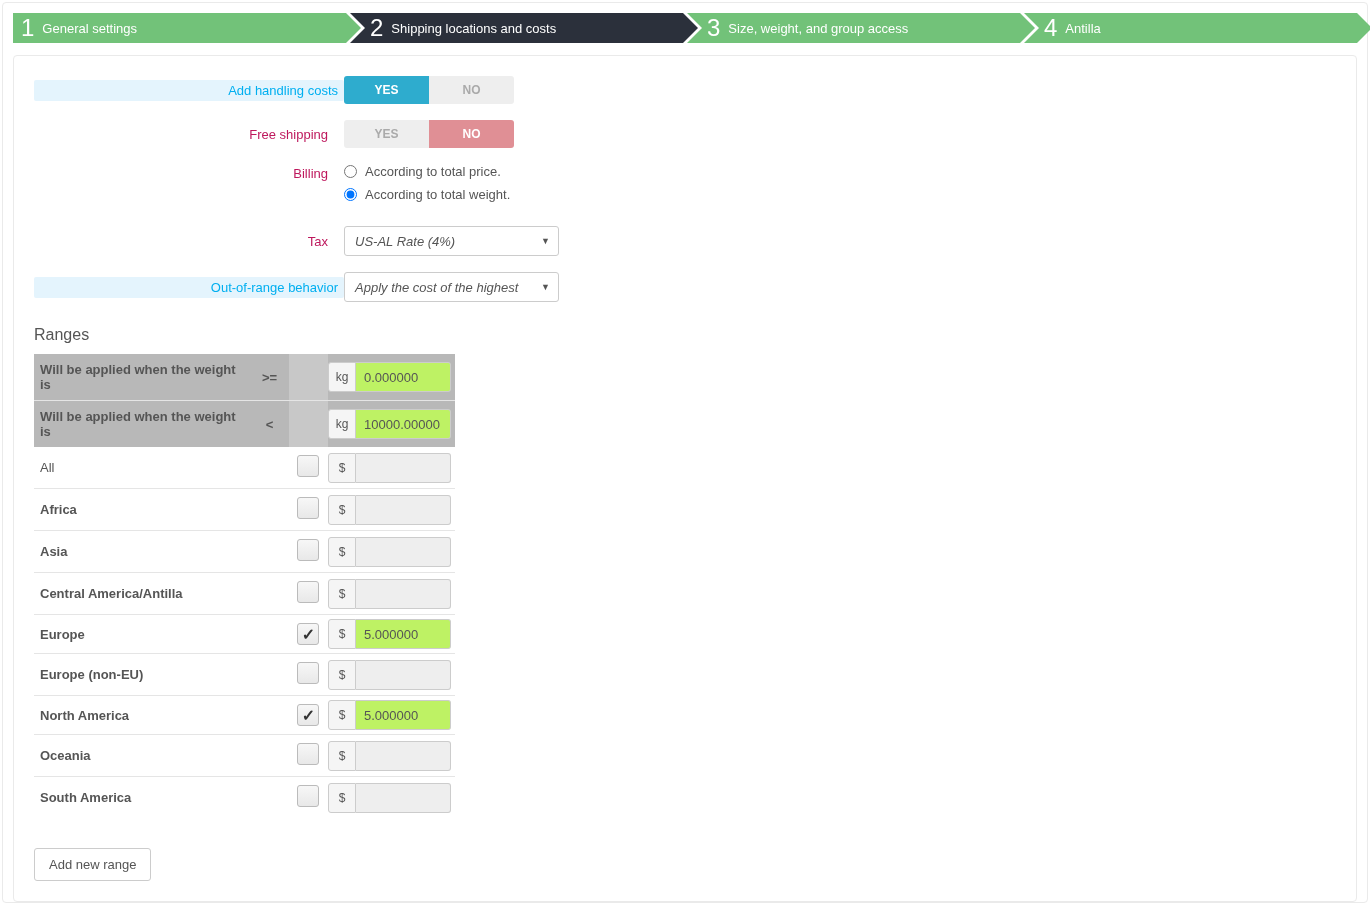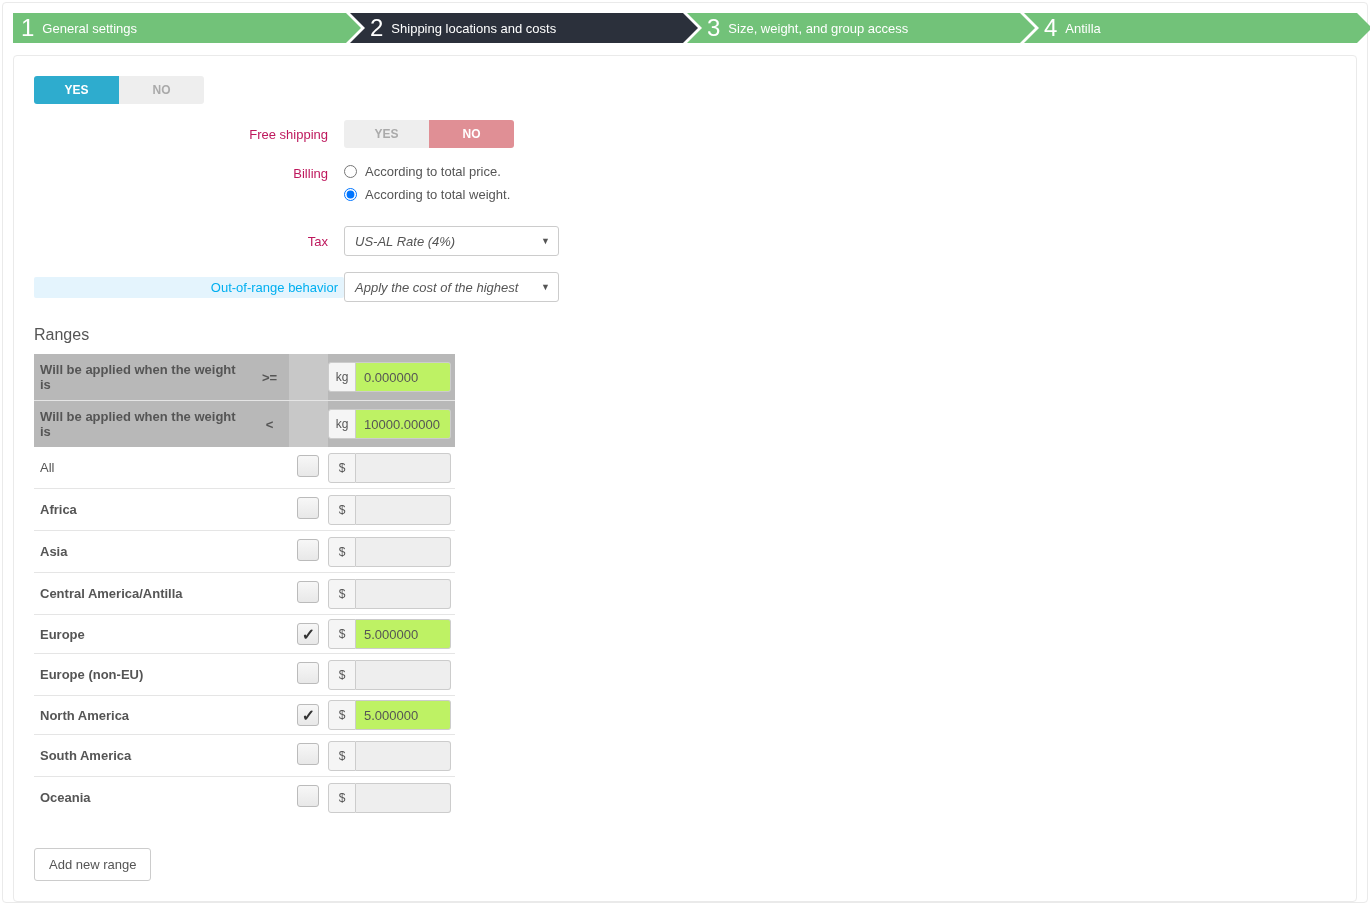--- a/index.html
+++ b/index.html
@@ -91,20 +91,21 @@
       </div>
       <div class="step green">
         <span class="step-num">4</span>
         <span class="step-label">Antilla</span>
       </div>
     </div>
 
   <div class="panel">
 
     <div class="form-row">
+      <div class="label-wrap"><span class="form-label hl">Add handling costs</span></div>
       <div class="form-control">
         <div class="toggle">
           <div class="toggle-btn on-active">YES</div>
           <div class="toggle-btn off-inactive">NO</div>
         </div>
       </div>
     </div>
 
     <div class="form-row">
       <div class="form-label">Free shipping</div>
@@ -247,32 +248,32 @@
             <td class="op-cell"></td>
             <td class="check-cell"><span class="chk checked"></span></td>
             <td colspan="2" style="padding:4px 4px 4px 0;">
               <div class="grp">
                 <div class="unit">$</div>
                 <input type="text" value="5.000000" style="">
               </div>
             </td>
           </tr>
           <tr class="region-row">
+            <td class="label-cell">Oceania</td>
+            <td class="op-cell"></td>
+            <td class="check-cell"><span class="chk"></span></td>
+            <td colspan="2" style="padding:4px 4px 4px 0;">
+              <div class="grp">
+                <div class="unit">$</div>
+                <input type="text" disabled="" value="" style="">
+              </div>
+            </td>
+          </tr>
+          <tr class="region-row">
             <td class="label-cell">South America</td>
-            <td class="op-cell"></td>
-            <td class="check-cell"><span class="chk"></span></td>
-            <td colspan="2" style="padding:4px 4px 4px 0;">
-              <div class="grp">
-                <div class="unit">$</div>
-                <input type="text" disabled="" value="" style="">
-              </div>
-            </td>
-          </tr>
-          <tr class="region-row">
-            <td class="label-cell">Oceania</td>
             <td class="op-cell"></td>
             <td class="check-cell"><span class="chk"></span></td>
             <td colspan="2" style="padding:4px 4px 4px 0;">
               <div class="grp">
                 <div class="unit">$</div>
                 <input type="text" disabled="" value="" style="">
               </div>
             </td>
           </tr>
         </tbody>

